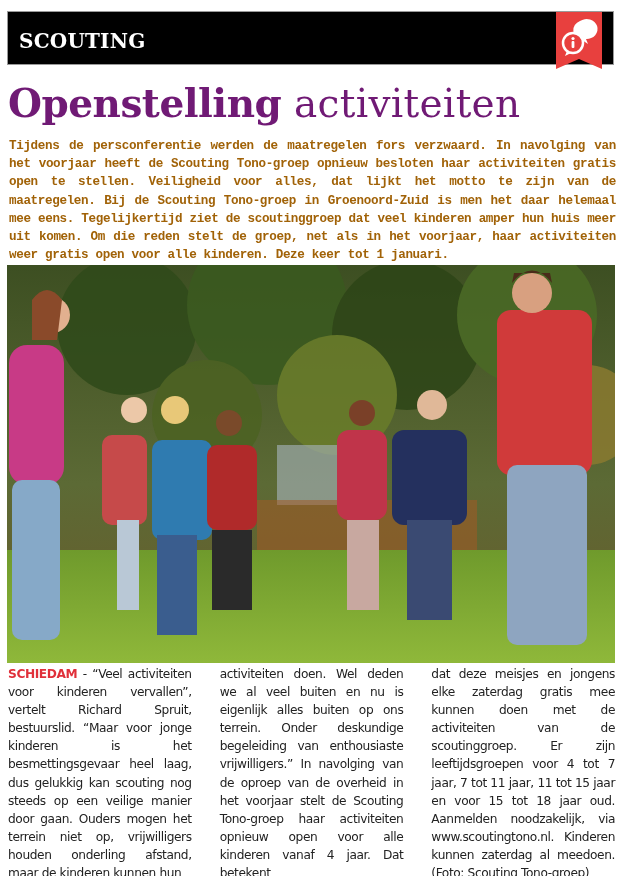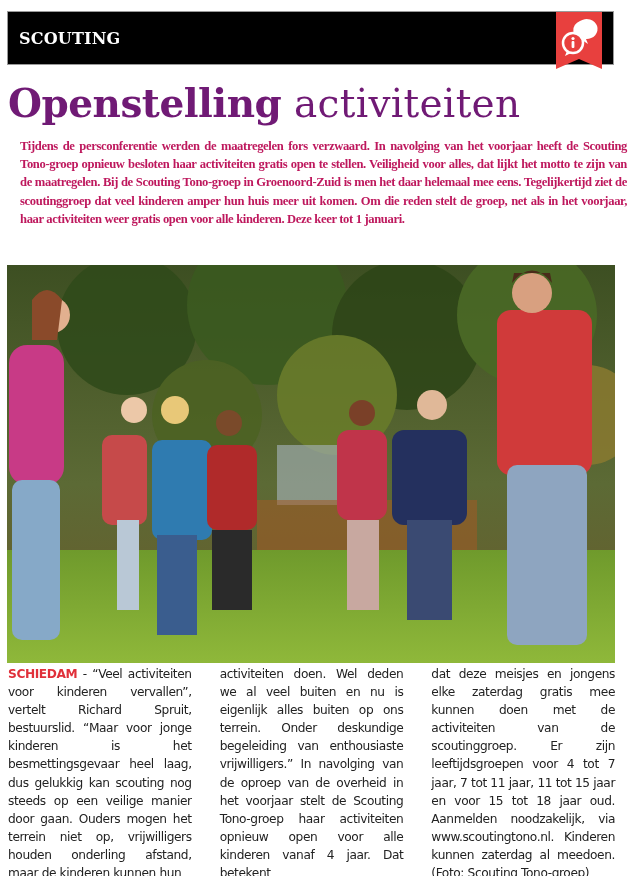--- a/index.html
+++ b/index.html
@@ -6,38 +6,38 @@
   html, body { width: 633px; height: 876px; background: #ffffff; overflow: hidden; }
   body { position: relative; font-family: "Liberation Sans", "DejaVu Sans", sans-serif; color: #1a1a1a; }
 
   .section-bar {
     position: absolute; left: 7px; top: 11px; width: 607px; height: 54px;
     background: #000000; border: 1px solid #9a9a9a;
   }
   .section-label {
     position: absolute; left: 11px; top: 17px;
     font-family: "DejaVu Serif", "Liberation Serif", serif;
-    font-weight: bold; font-size: 16px; color: #ffffff; letter-spacing: 0.2px;
+    font-weight: bold; font-size: 20px; color: #ffffff; letter-spacing: 0.2px;
   }
   .ribbon {
     position: absolute; left: 548px; top: 0px; width: 46px; height: 57px;
   }
 
   .headline {
     position: absolute; left: 8px; top: 79px; white-space: nowrap;
     font-family: "DejaVu Serif", "Liberation Serif", serif;
     font-size: 39px; line-height: 48px; color: #701a75;
   }
   .headline .bold { font-weight: bold; letter-spacing: -0.5px; }
   .headline .light { font-weight: normal; letter-spacing: 0.3px; }
 
   .intro {
-    position: absolute; left: 20px; top: 137px; width: 607px;
-    font-family: Liberation Serif, serif; font-weight: bold;
-    font-size: 12.6px; line-height: 18.2px; color: #be185d;
+    position: absolute; left: 9px; top: 137px; width: 607px;
+    font-family: Liberation Mono, monospace; font-weight: bold;
+    font-size: 12.6px; line-height: 18.2px; color: #a16207;
     text-align: justify; letter-spacing: -0.35px;
   }
 
   .photo {
     position: absolute; left: 7px; top: 265px; width: 608px; height: 398px;
     overflow: hidden; background: #3f5a22;
   }
   .photo svg { display: block; }
 
   .body-cols {

